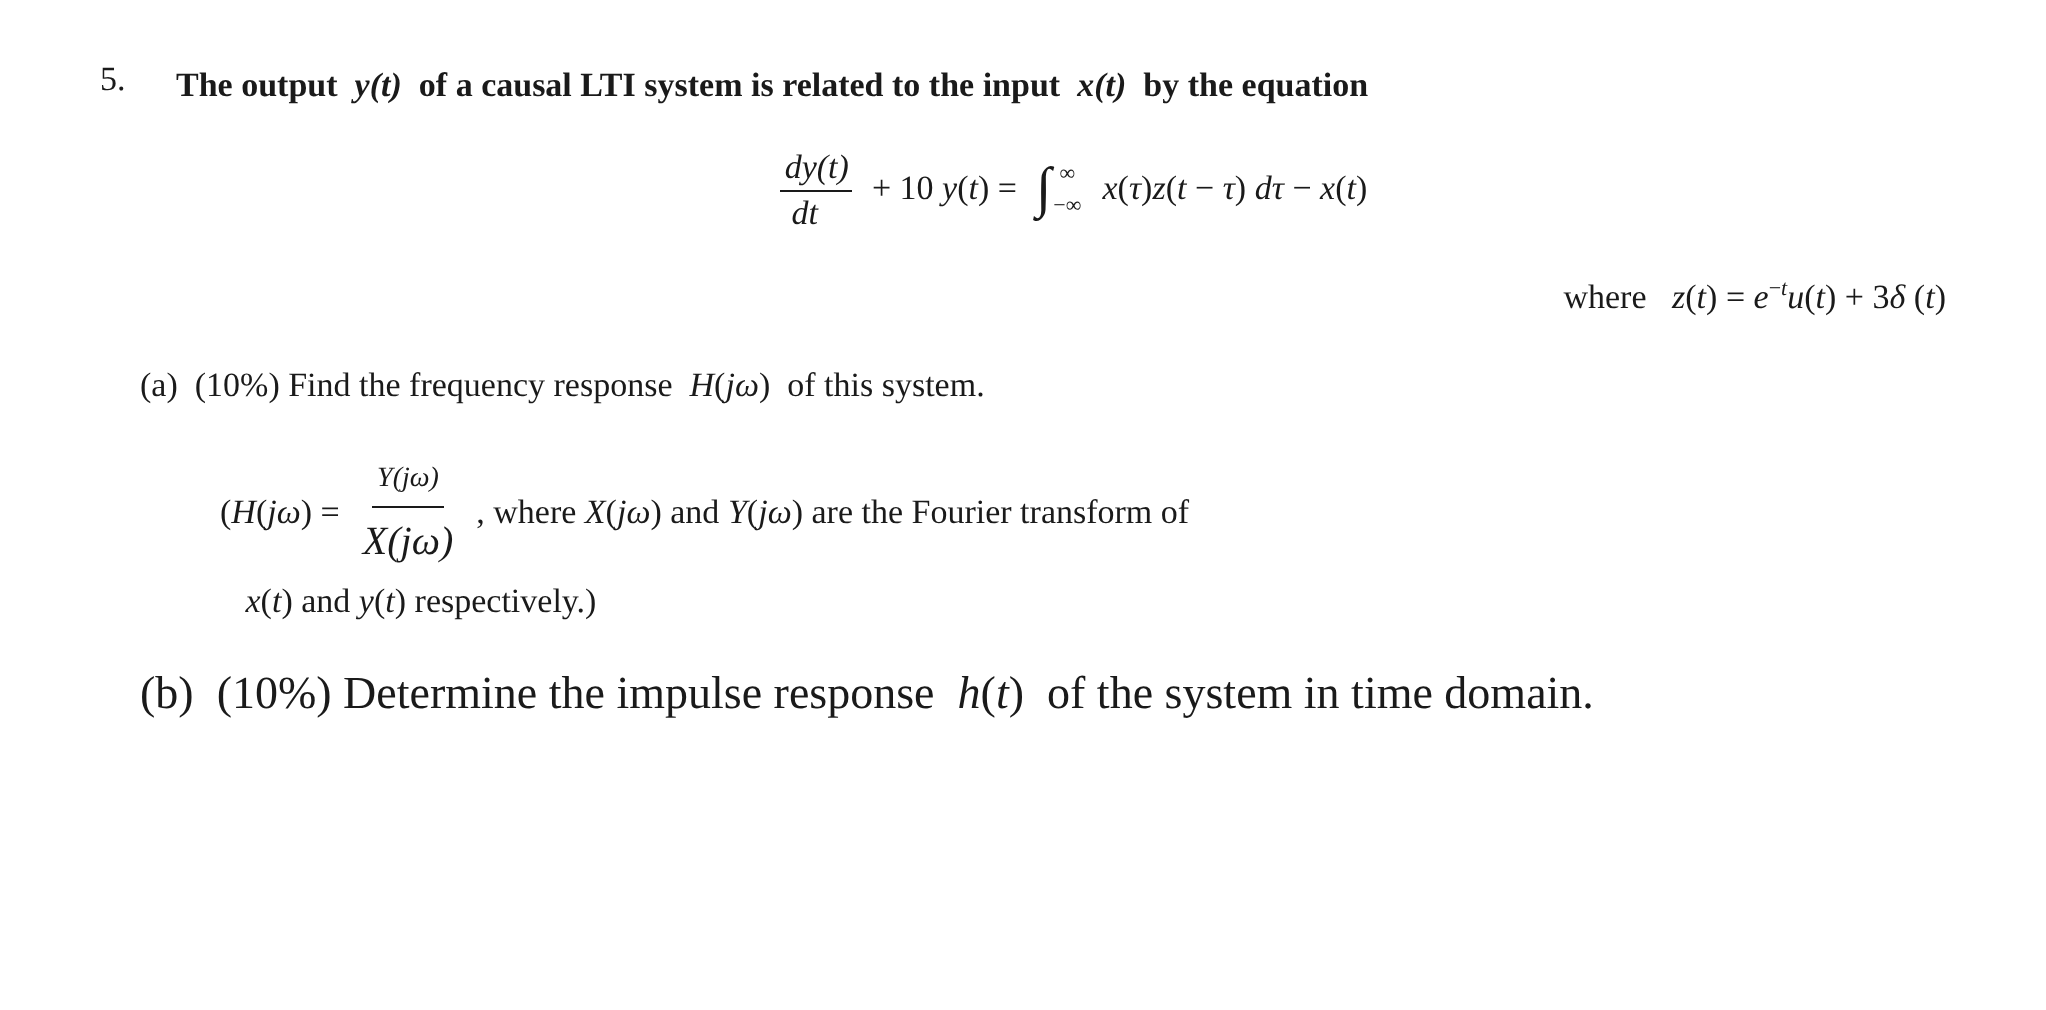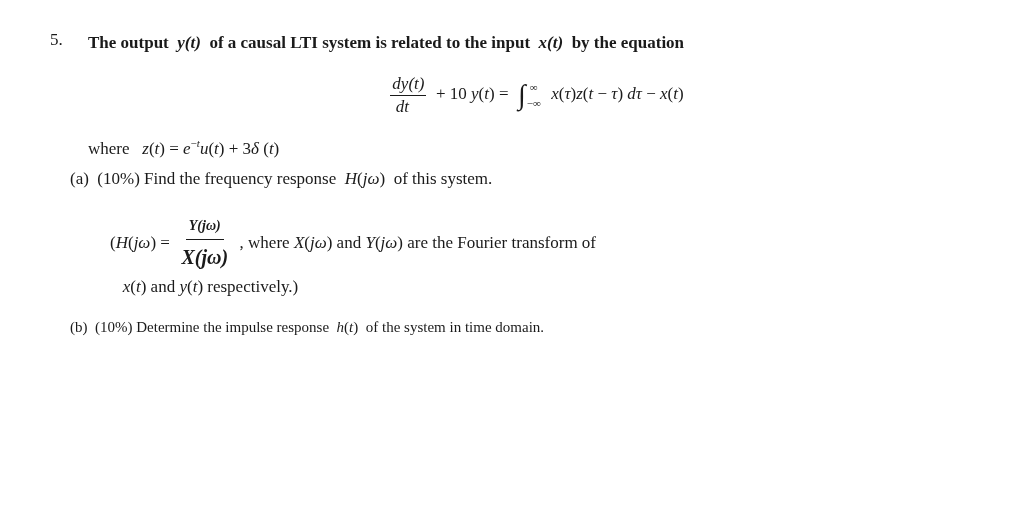--- a/index.html
+++ b/index.html
@@ -63,40 +63,41 @@
     .frac .den {
       padding: 1px 2px 0 2px;
       font-style: italic;
     }
 
     .italic {
       font-style: italic;
     }
 
     .where-line {
-      margin: 0 0 4px 38px;
+      margin: 0 0 18px 38px;
       font-size: 17px;
       line-height: 1.6;
+      text-align: right;
     }
 
     .part-a {
       margin: 0 0 16px 20px;
       font-size: 17px;
       line-height: 1.5;
     }
 
     .fourier-def {
       margin: 24px 0 16px 60px;
       font-size: 17px;
       line-height: 1.6;
     }
 
     .part-b {
       margin: 0 0 10px 20px;
-      font-size: 15px;
+      font-size: 23px;
       line-height: 1.5;
     }
 
     sup {
       font-size: 11px;
       vertical-align: super;
     }
 
     .integral-expr {
       display: inline-flex;
@@ -125,21 +126,20 @@
     }
     .int-lower {
       margin-top: 2px;
     }
 
     .h-frac {
       display: inline-flex;
       flex-direction: column;
       align-items: center;
       vertical-align: middle;
-      font-weight: bold;
     }
 
     .h-frac .h-num {
       border-bottom: 1.5px solid #1a1a1a;
       padding: 0 3px 1px 3px;
       font-style: italic;
       font-size: 14px;
     }
 
     .h-frac .h-den {

